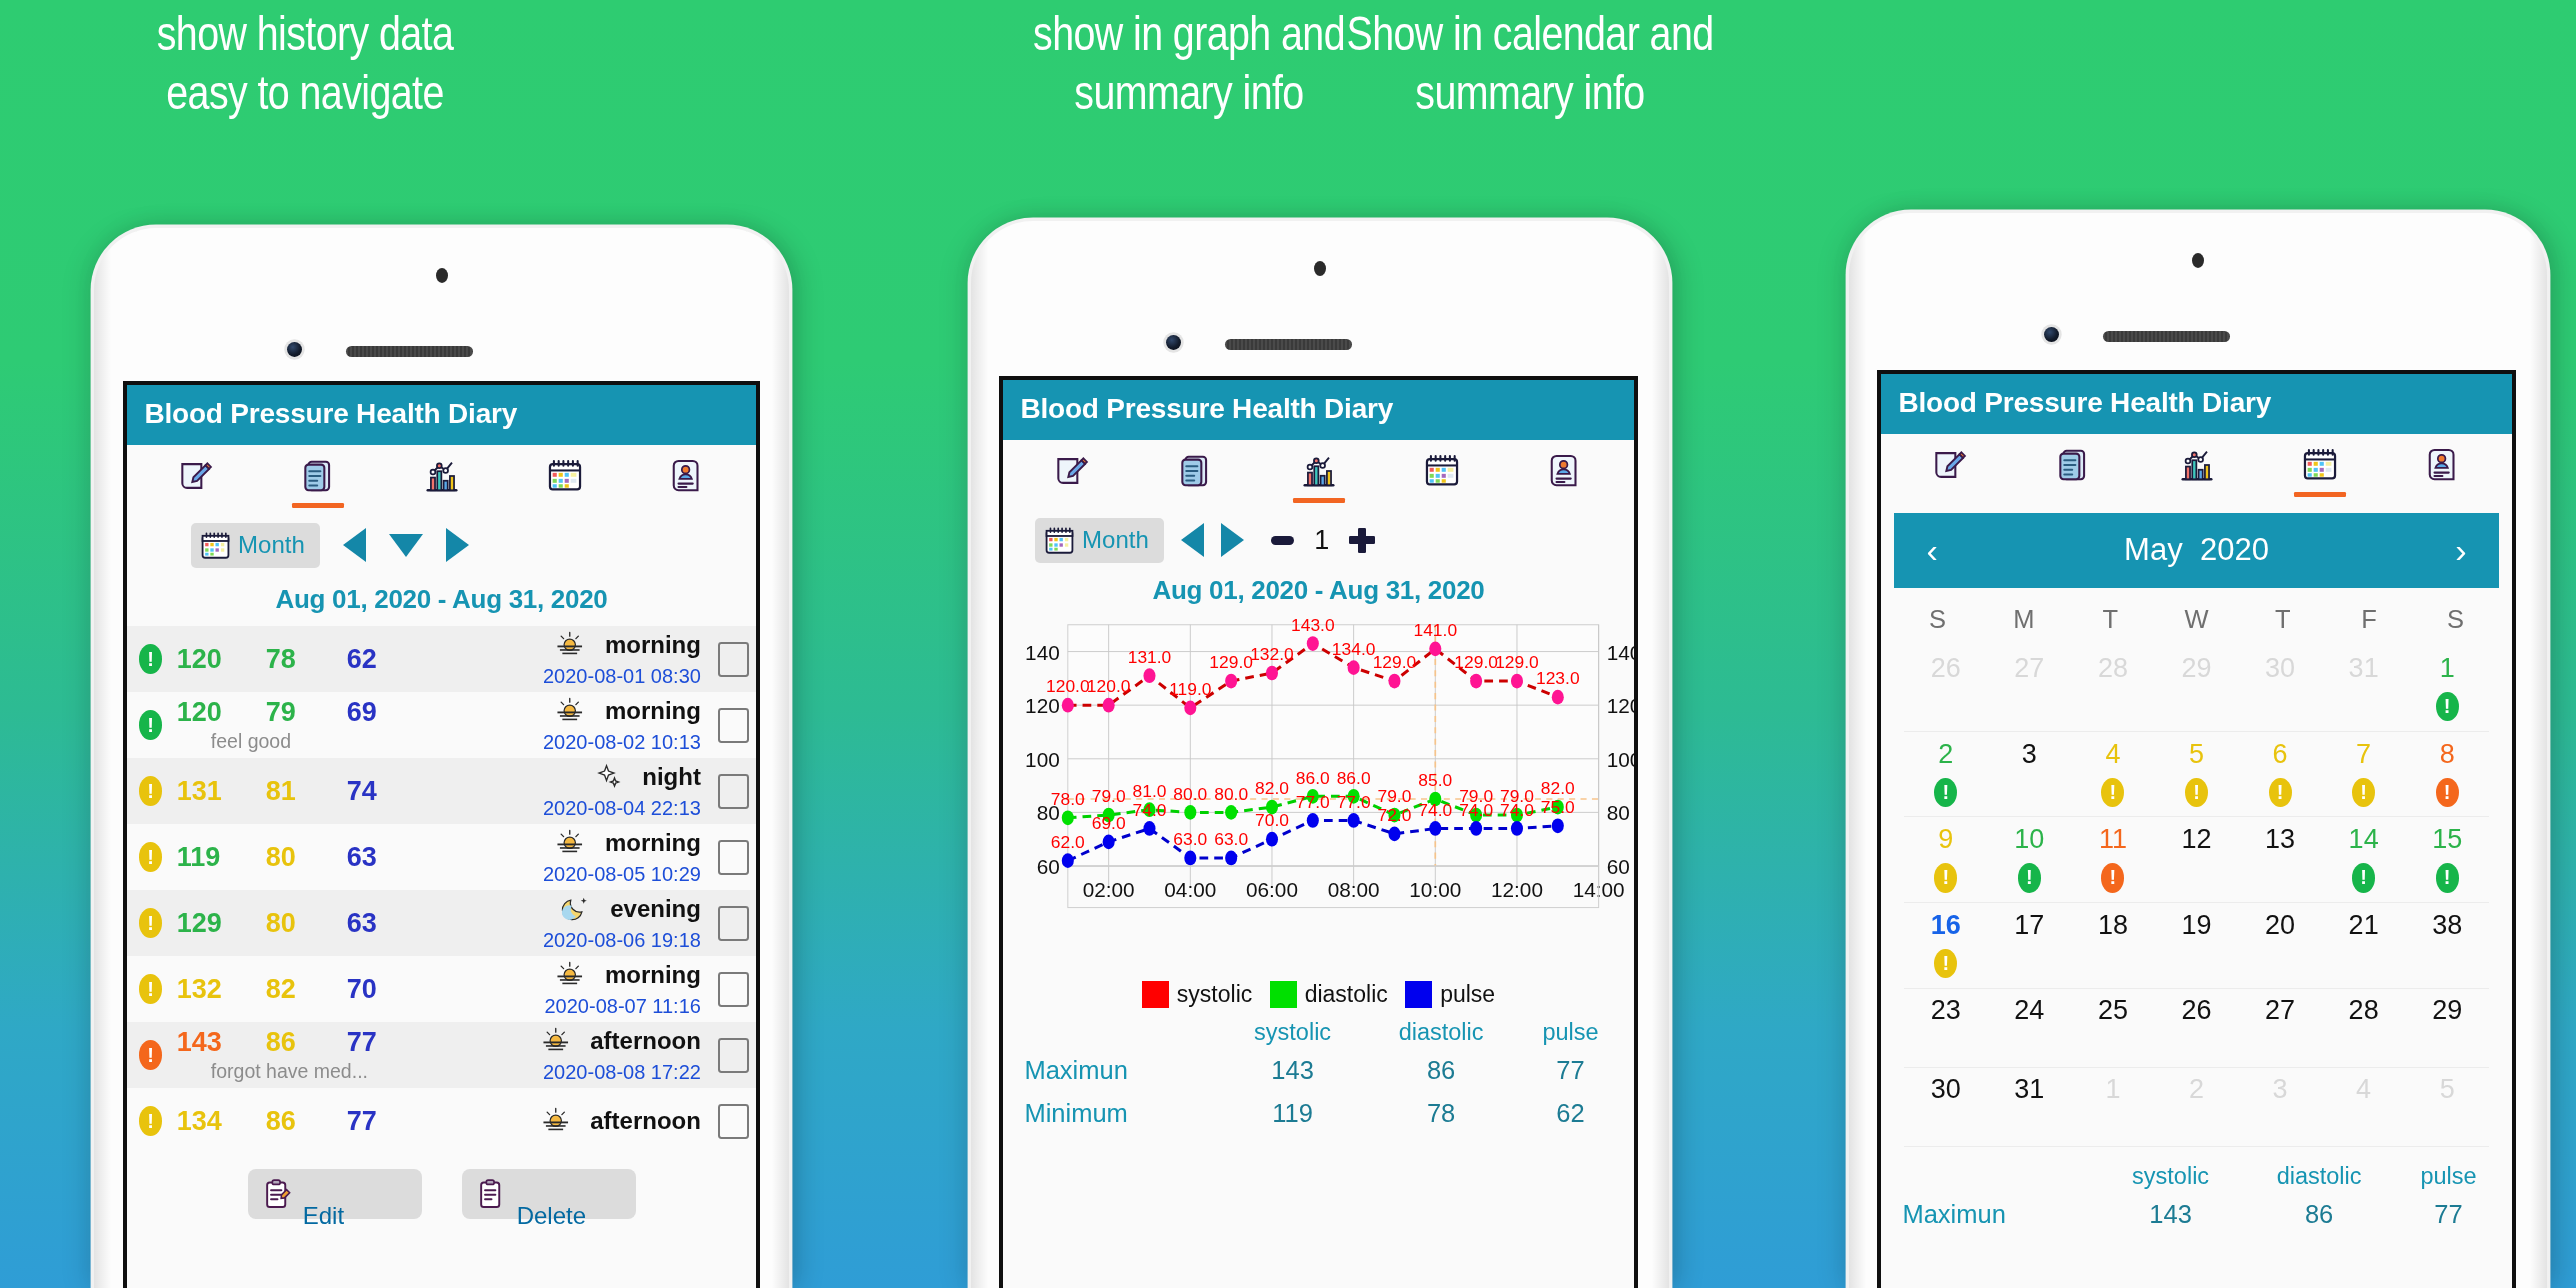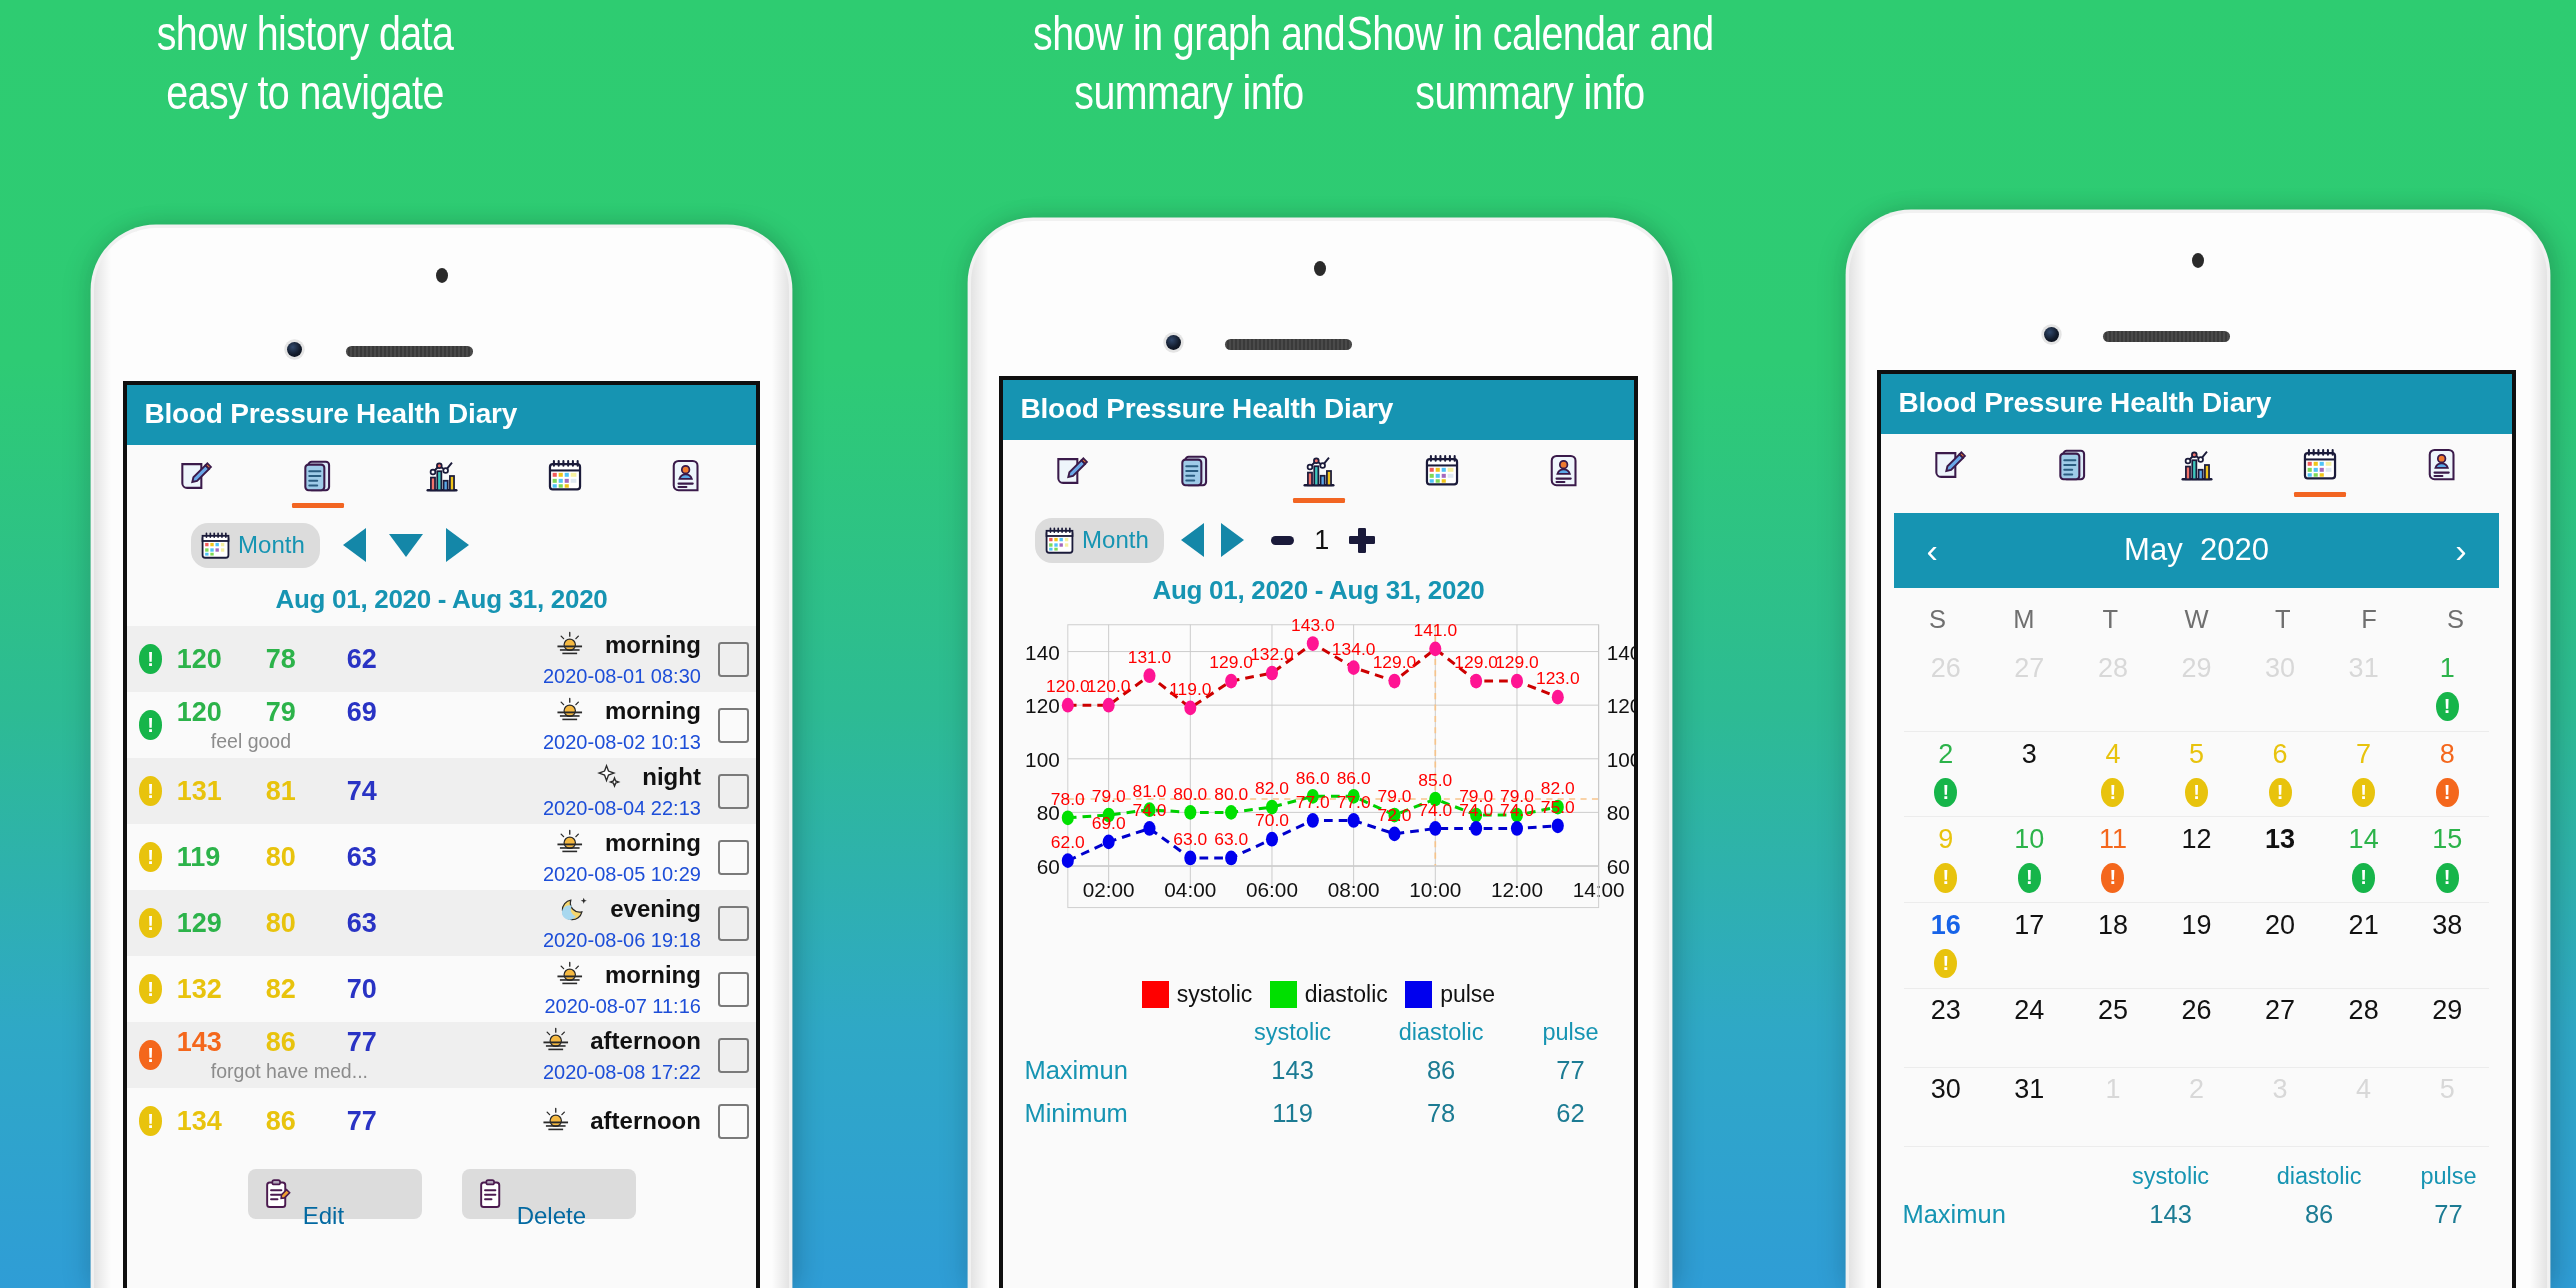--- a/index.html
+++ b/index.html
@@ -63,21 +63,21 @@
   
   .tabs{ display:flex; padding:12px 6.7px 0; background:#fafafa; }
   .tab{ flex:1; display:flex; flex-direction:column; align-items:center; padding-bottom:4px; }
   .tab .underline{ width:52px; height:4.7px; background:transparent; margin-top:8px; border-radius:1.3px; }
   .tab.active .underline{ background:#F26522; }
   .tab svg{ width:38px; height:38px; display:block; }
 
   
   .period-row{ display:flex; align-items:center; gap:23px; padding:10.7px 0 0 64px; }
   .month-btn{ display:flex; align-items:center; gap:6.7px; background:#dcdcdc;
-              border-radius:17px; padding:7.4px 14.8px 7.4px 9.4px; }
+              border-radius:5px; padding:7.4px 14.8px 7.4px 9.4px; }
   .month-btn span{ color:#1694B2; font-size:24px; }
   .nav-tri{ width:0;height:0; }
   .tri-left{ border-top:17.4px solid transparent; border-bottom:17.4px solid transparent; border-right:23px solid #1487A8; }
   .tri-right{ border-top:17.4px solid transparent; border-bottom:17.4px solid transparent; border-left:23px solid #1487A8; }
   .tri-down{ border-left:17.4px solid transparent; border-right:17.4px solid transparent; border-top:23px solid #1487A8; }
   .zoom-ctl{ display:flex; align-items:center; gap:20px; margin-left:9.4px; }
   .zoom-ctl .minus{ width:23px;height:8.7px;border-radius:4.7px;background:#1a1a3a; }
   .zoom-ctl .num{ font-size:27px; color:#111; font-weight:500; }
   .zoom-ctl .plus{ position:relative; width:25.5px; height:25.5px; }
   .zoom-ctl .plus::before,.zoom-ctl .plus::after{ content:""; position:absolute; background:#1a1a3a; border-radius:1.3px;}
@@ -870,21 +870,21 @@
           <div class="badge" style="background:#16B54A">!</div>
         </div>
         <div class="cell">
           <div class="d" style="color:#F4671C;">11</div>
           <div class="badge" style="background:#F4671C">!</div>
         </div>
         <div class="cell">
           <div class="d" style="color:#111111;">12</div>
         </div>
         <div class="cell">
-          <div class="d" style="color:#111111;font-weight:bold;">13</div>
+          <div class="d" style="color:#111111;">13</div>
         </div>
         <div class="cell">
           <div class="d" style="color:#2CB34A;">14</div>
           <div class="badge" style="background:#16B54A">!</div>
         </div>
         <div class="cell">
           <div class="d" style="color:#2CB34A;">15</div>
           <div class="badge" style="background:#16B54A">!</div>
         </div>
       </div>

